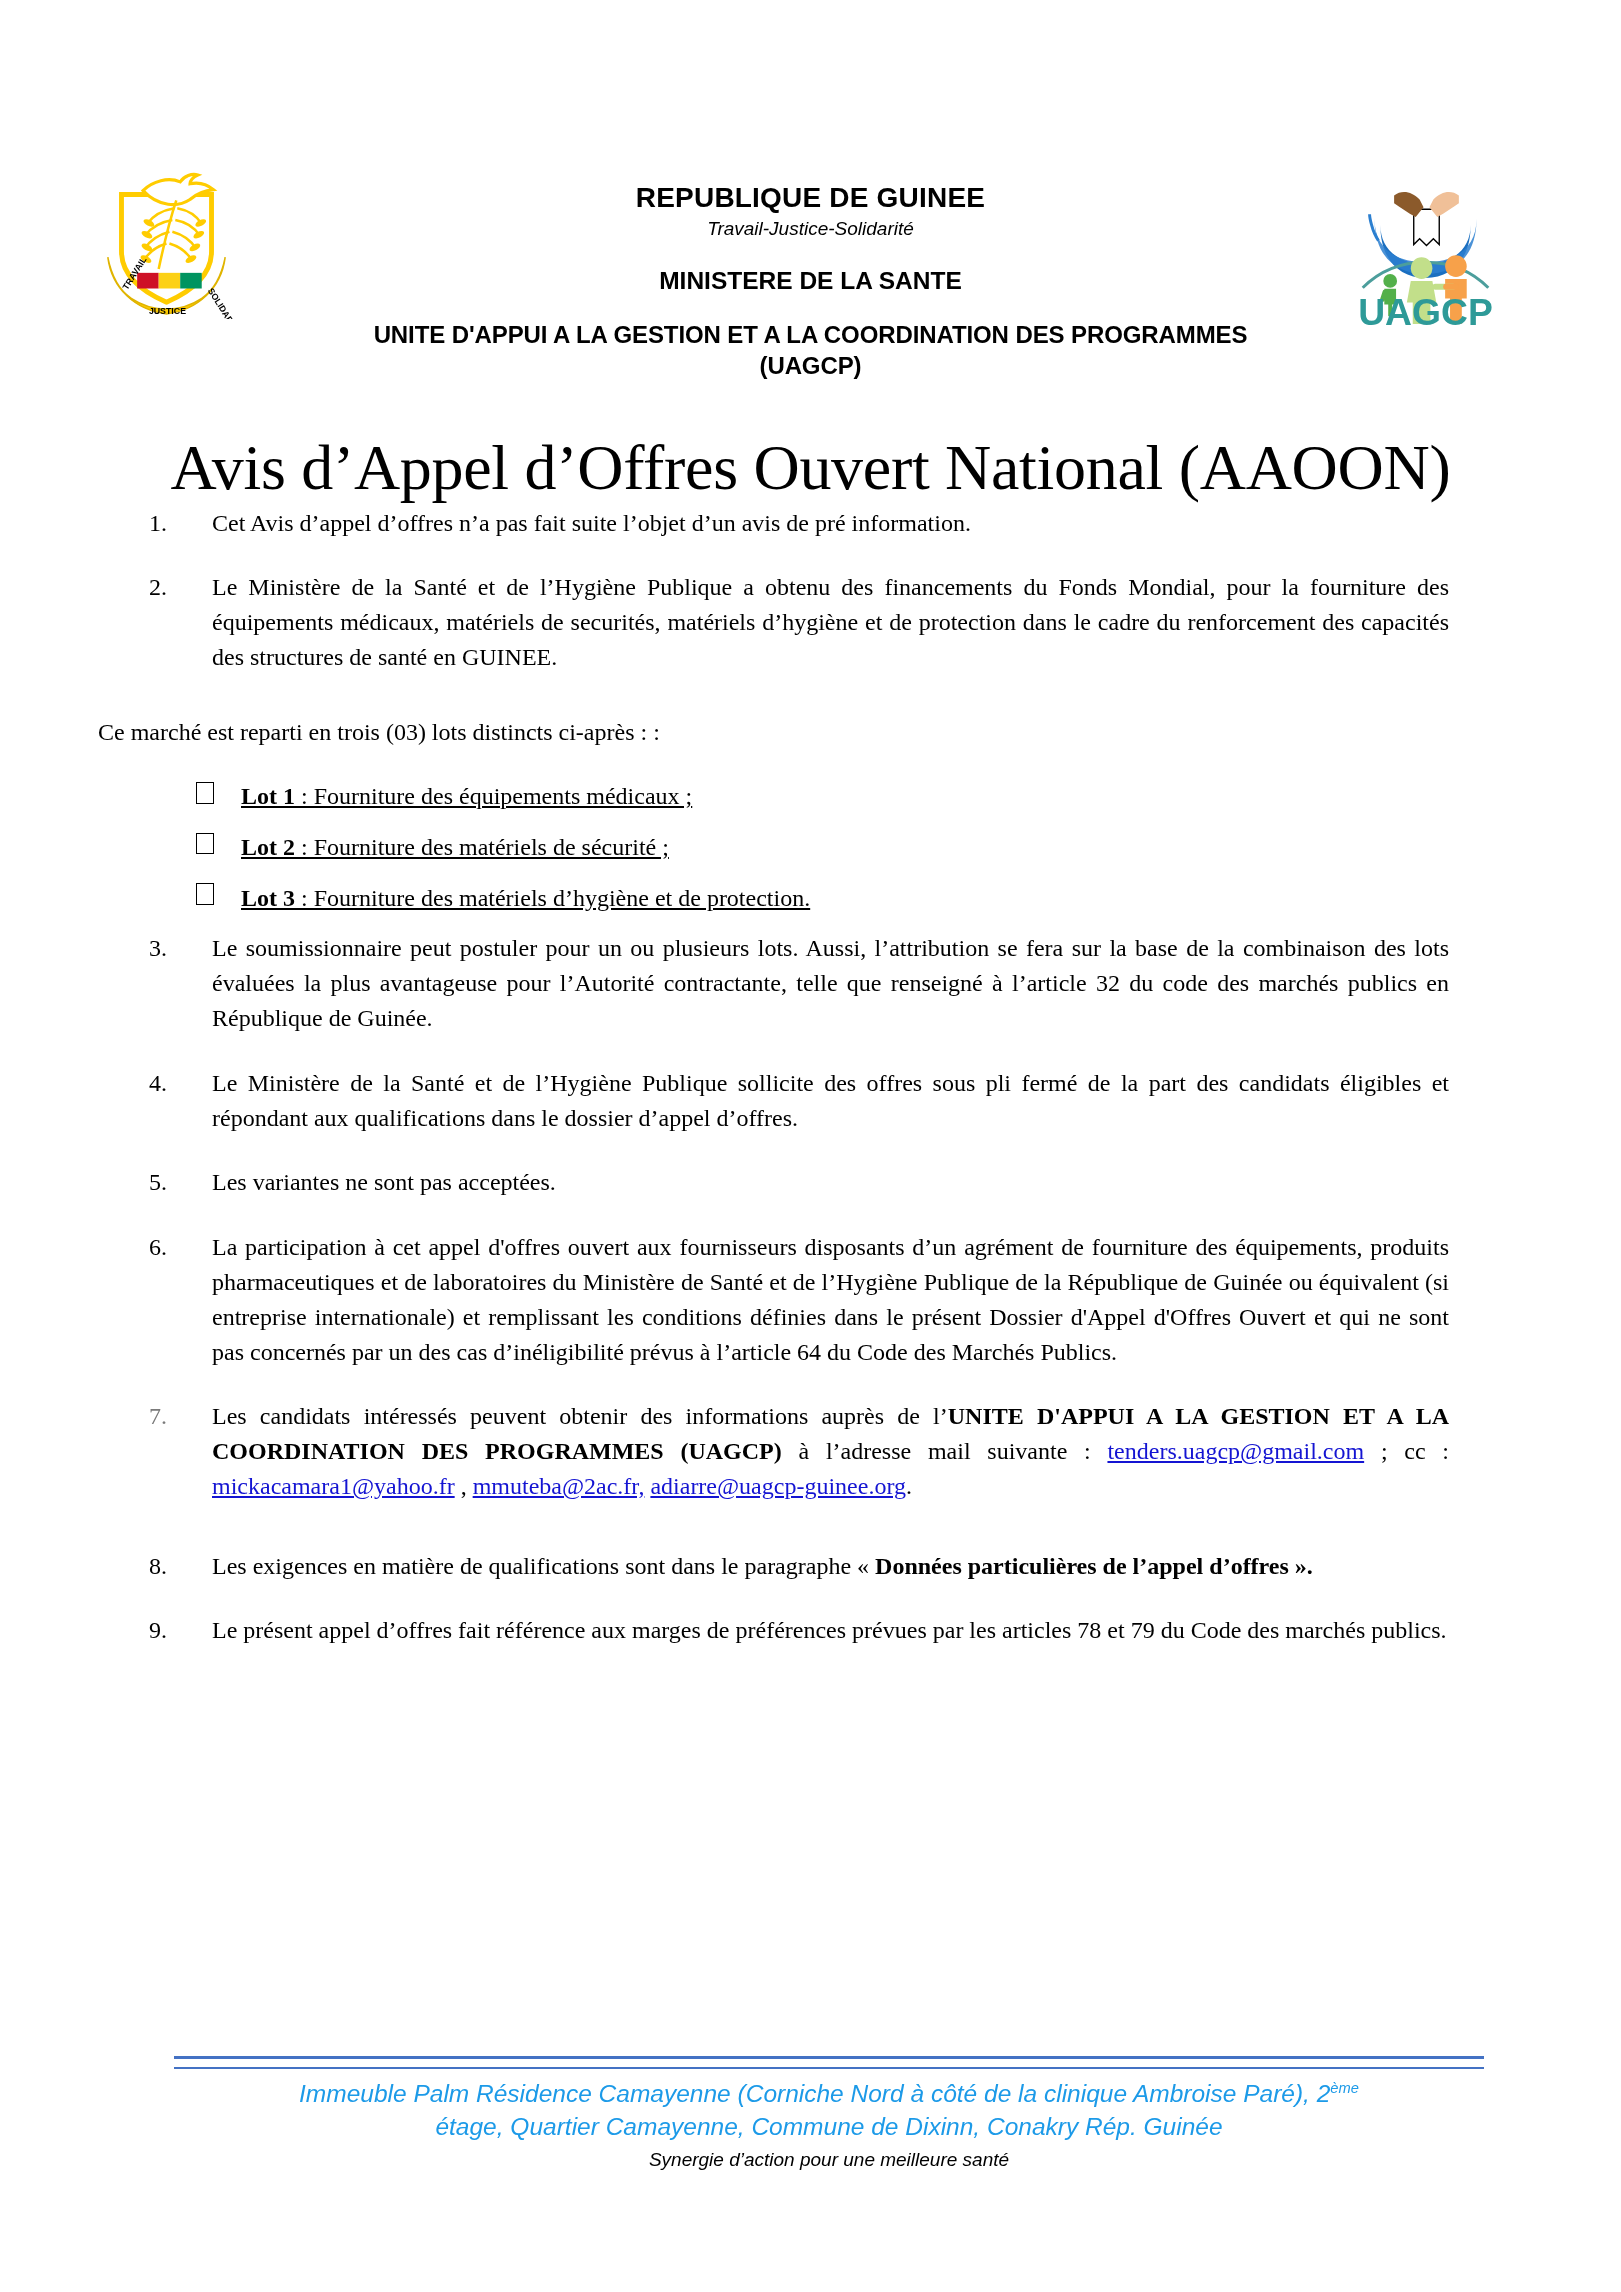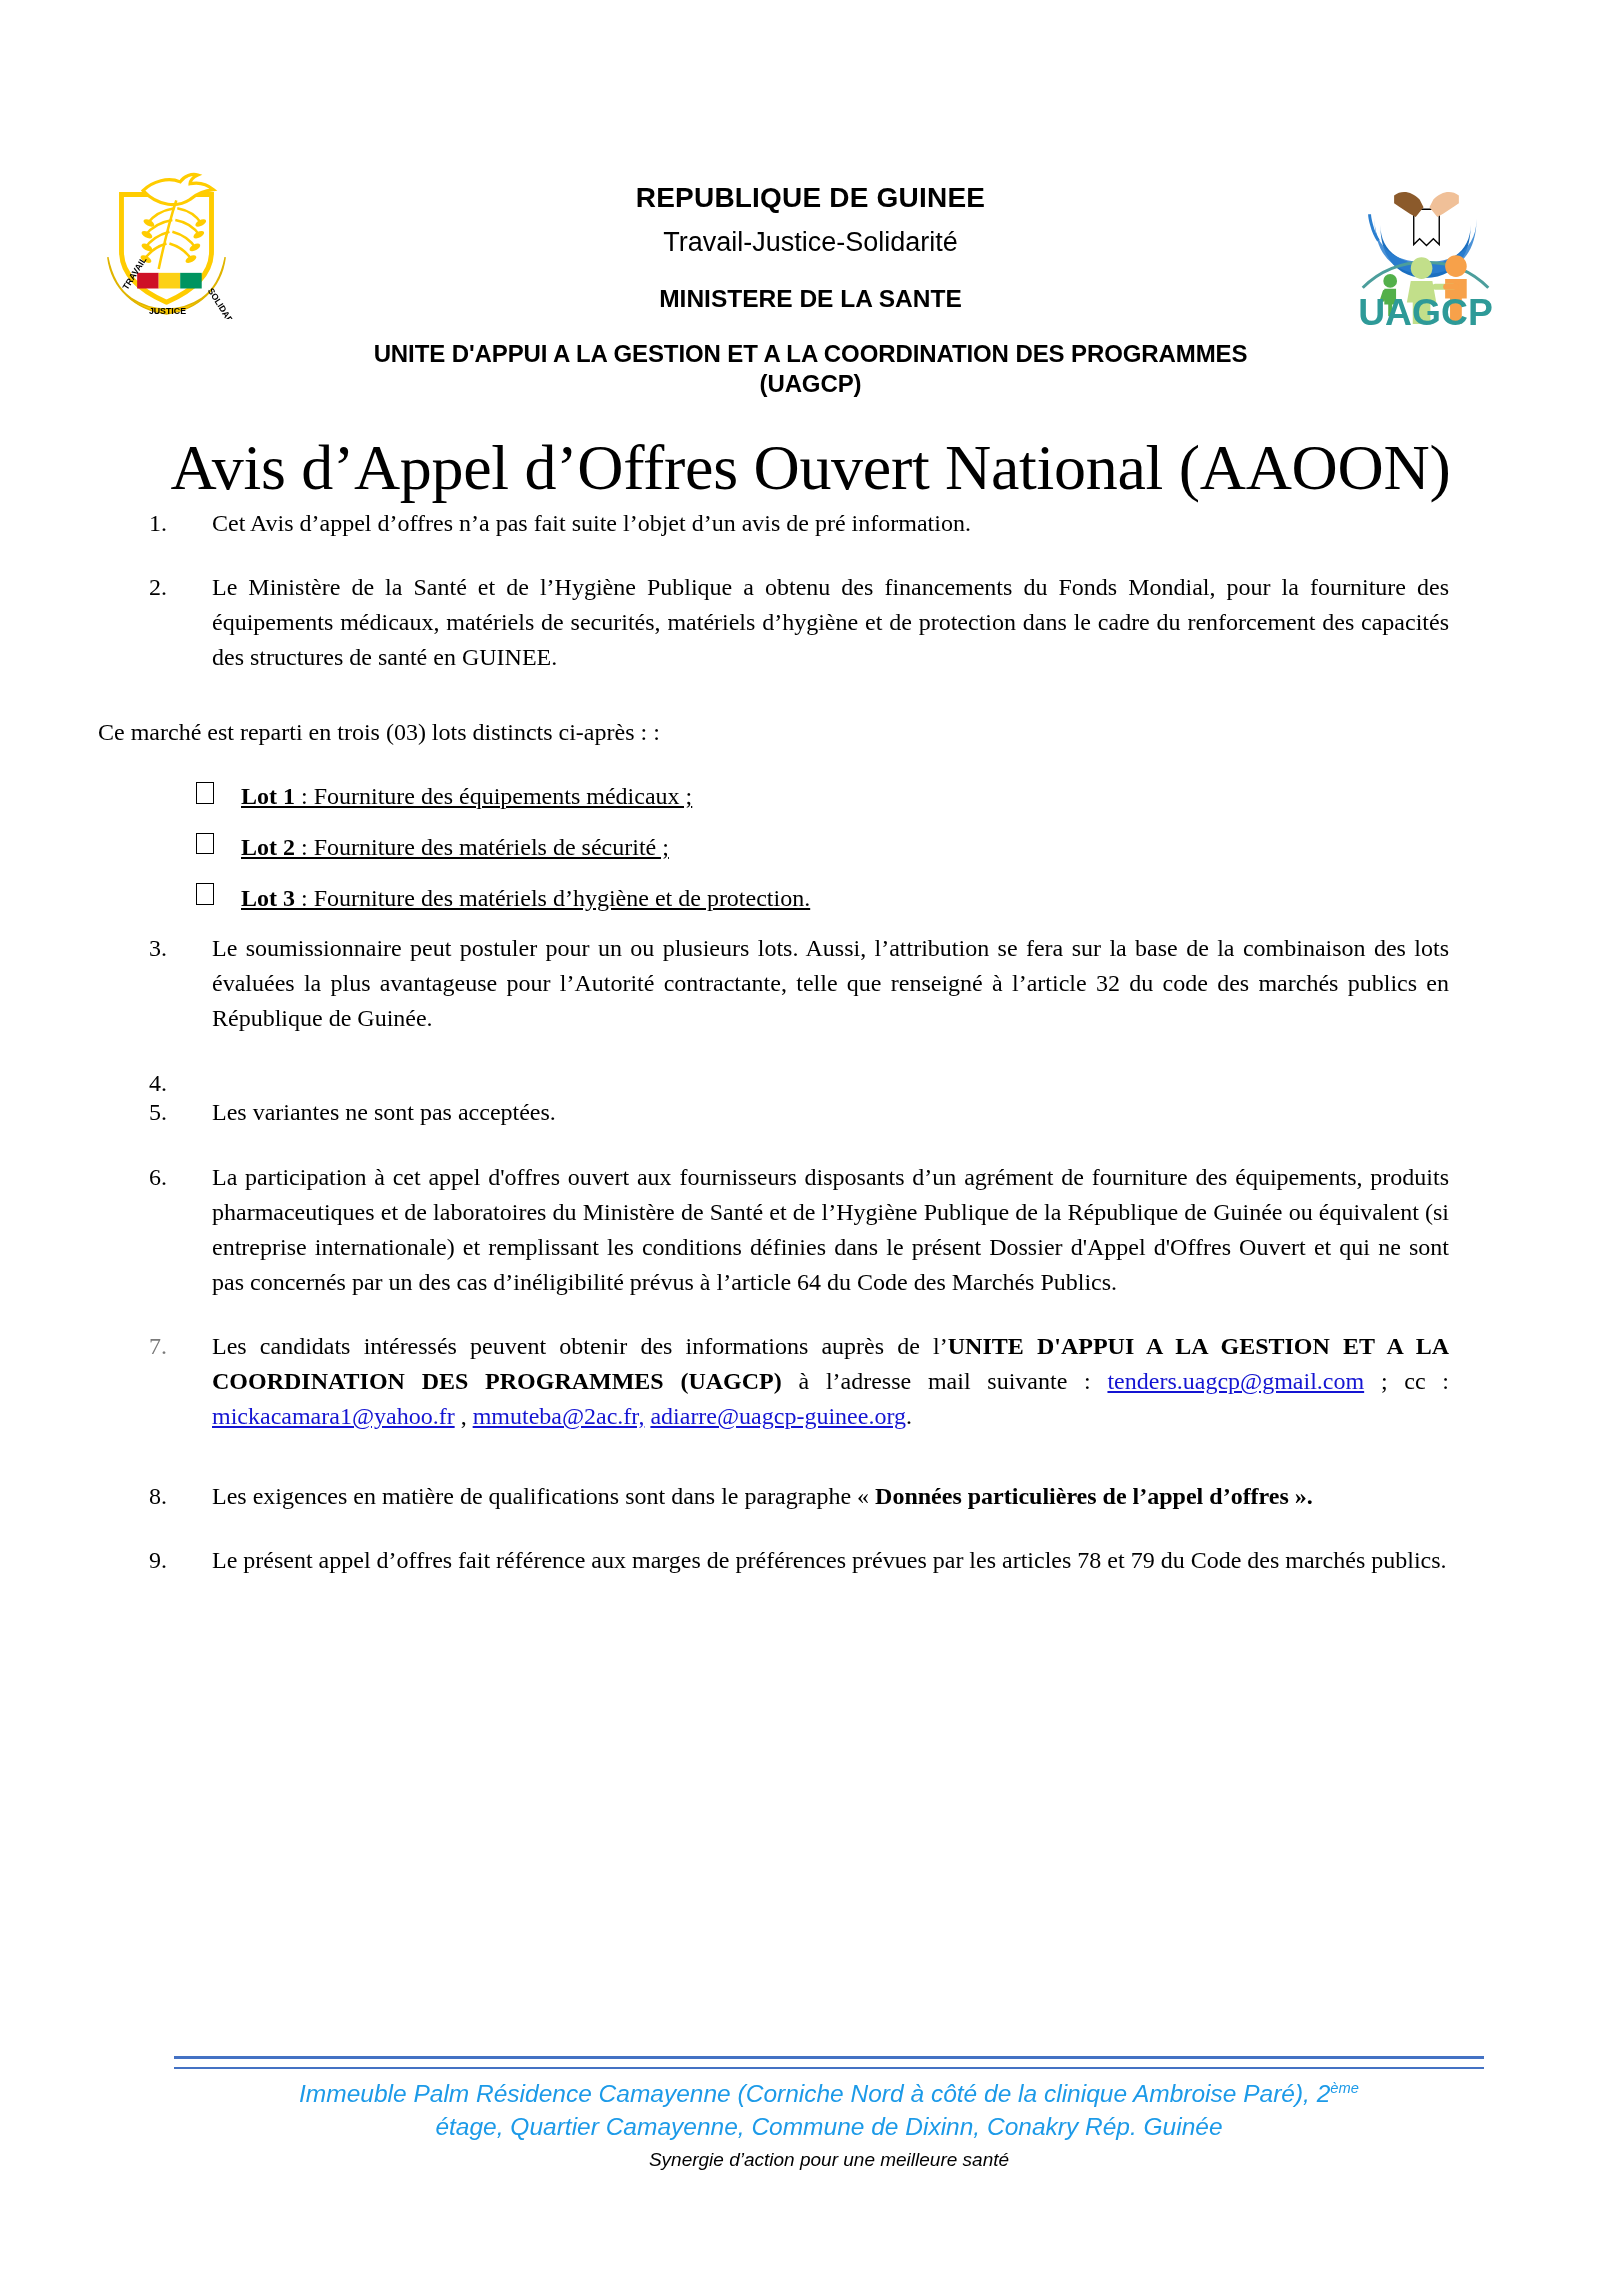--- a/index.html
+++ b/index.html
@@ -35,24 +35,25 @@
     font-family: "Liberation Sans", sans-serif;
   }
   .hdr-line1 {
     font-size: 28px;
     font-weight: bold;
     letter-spacing: 0.2px;
     line-height: 1.25;
     margin-top: 12.7px;
   }
   .hdr-line2 {
-    font-size: 27px;
+    font-size: 19px;
     font-weight: normal;
     line-height: 1.3;
-    margin-top: 10px;
+    margin-top: 2px;
+    font-style: italic;
   }
   .hdr-line3 {
     font-size: 24.5px;
     font-weight: bold;
     line-height: 1.3;
     margin-top: 23.5px;
   }
   .hdr-line4 {
     font-size: 24px;
     font-weight: bold;
@@ -332,20 +333,21 @@
 
     <div class="item">
       <span class="num">3.</span>
       <span>Le soumissionnaire peut postuler pour un ou plusieurs lots. Aussi, l’attribution se fera sur la base de la combinaison des lots évaluées la plus avantageuse pour l’Autorité contractante, telle que renseigné à l’article 32 du code des marchés publics en République de Guinée.</span>
     </div>
 
     <div class="sp-sm"></div>
 
     <div class="item">
       <span class="num">4.</span>
+      <span>Le Ministère de la Santé et de l’Hygiène Publique sollicite des offres sous pli fermé de la part des candidats éligibles et répondant aux qualifications dans le dossier d’appel d’offres.</span>
     </div>
 
     <div class="sp-sm"></div>
 
     <div class="item">
       <span class="num">5.</span>
       <span>Les variantes ne sont pas acceptées.</span>
     </div>
 
     <div class="sp-sm"></div>

